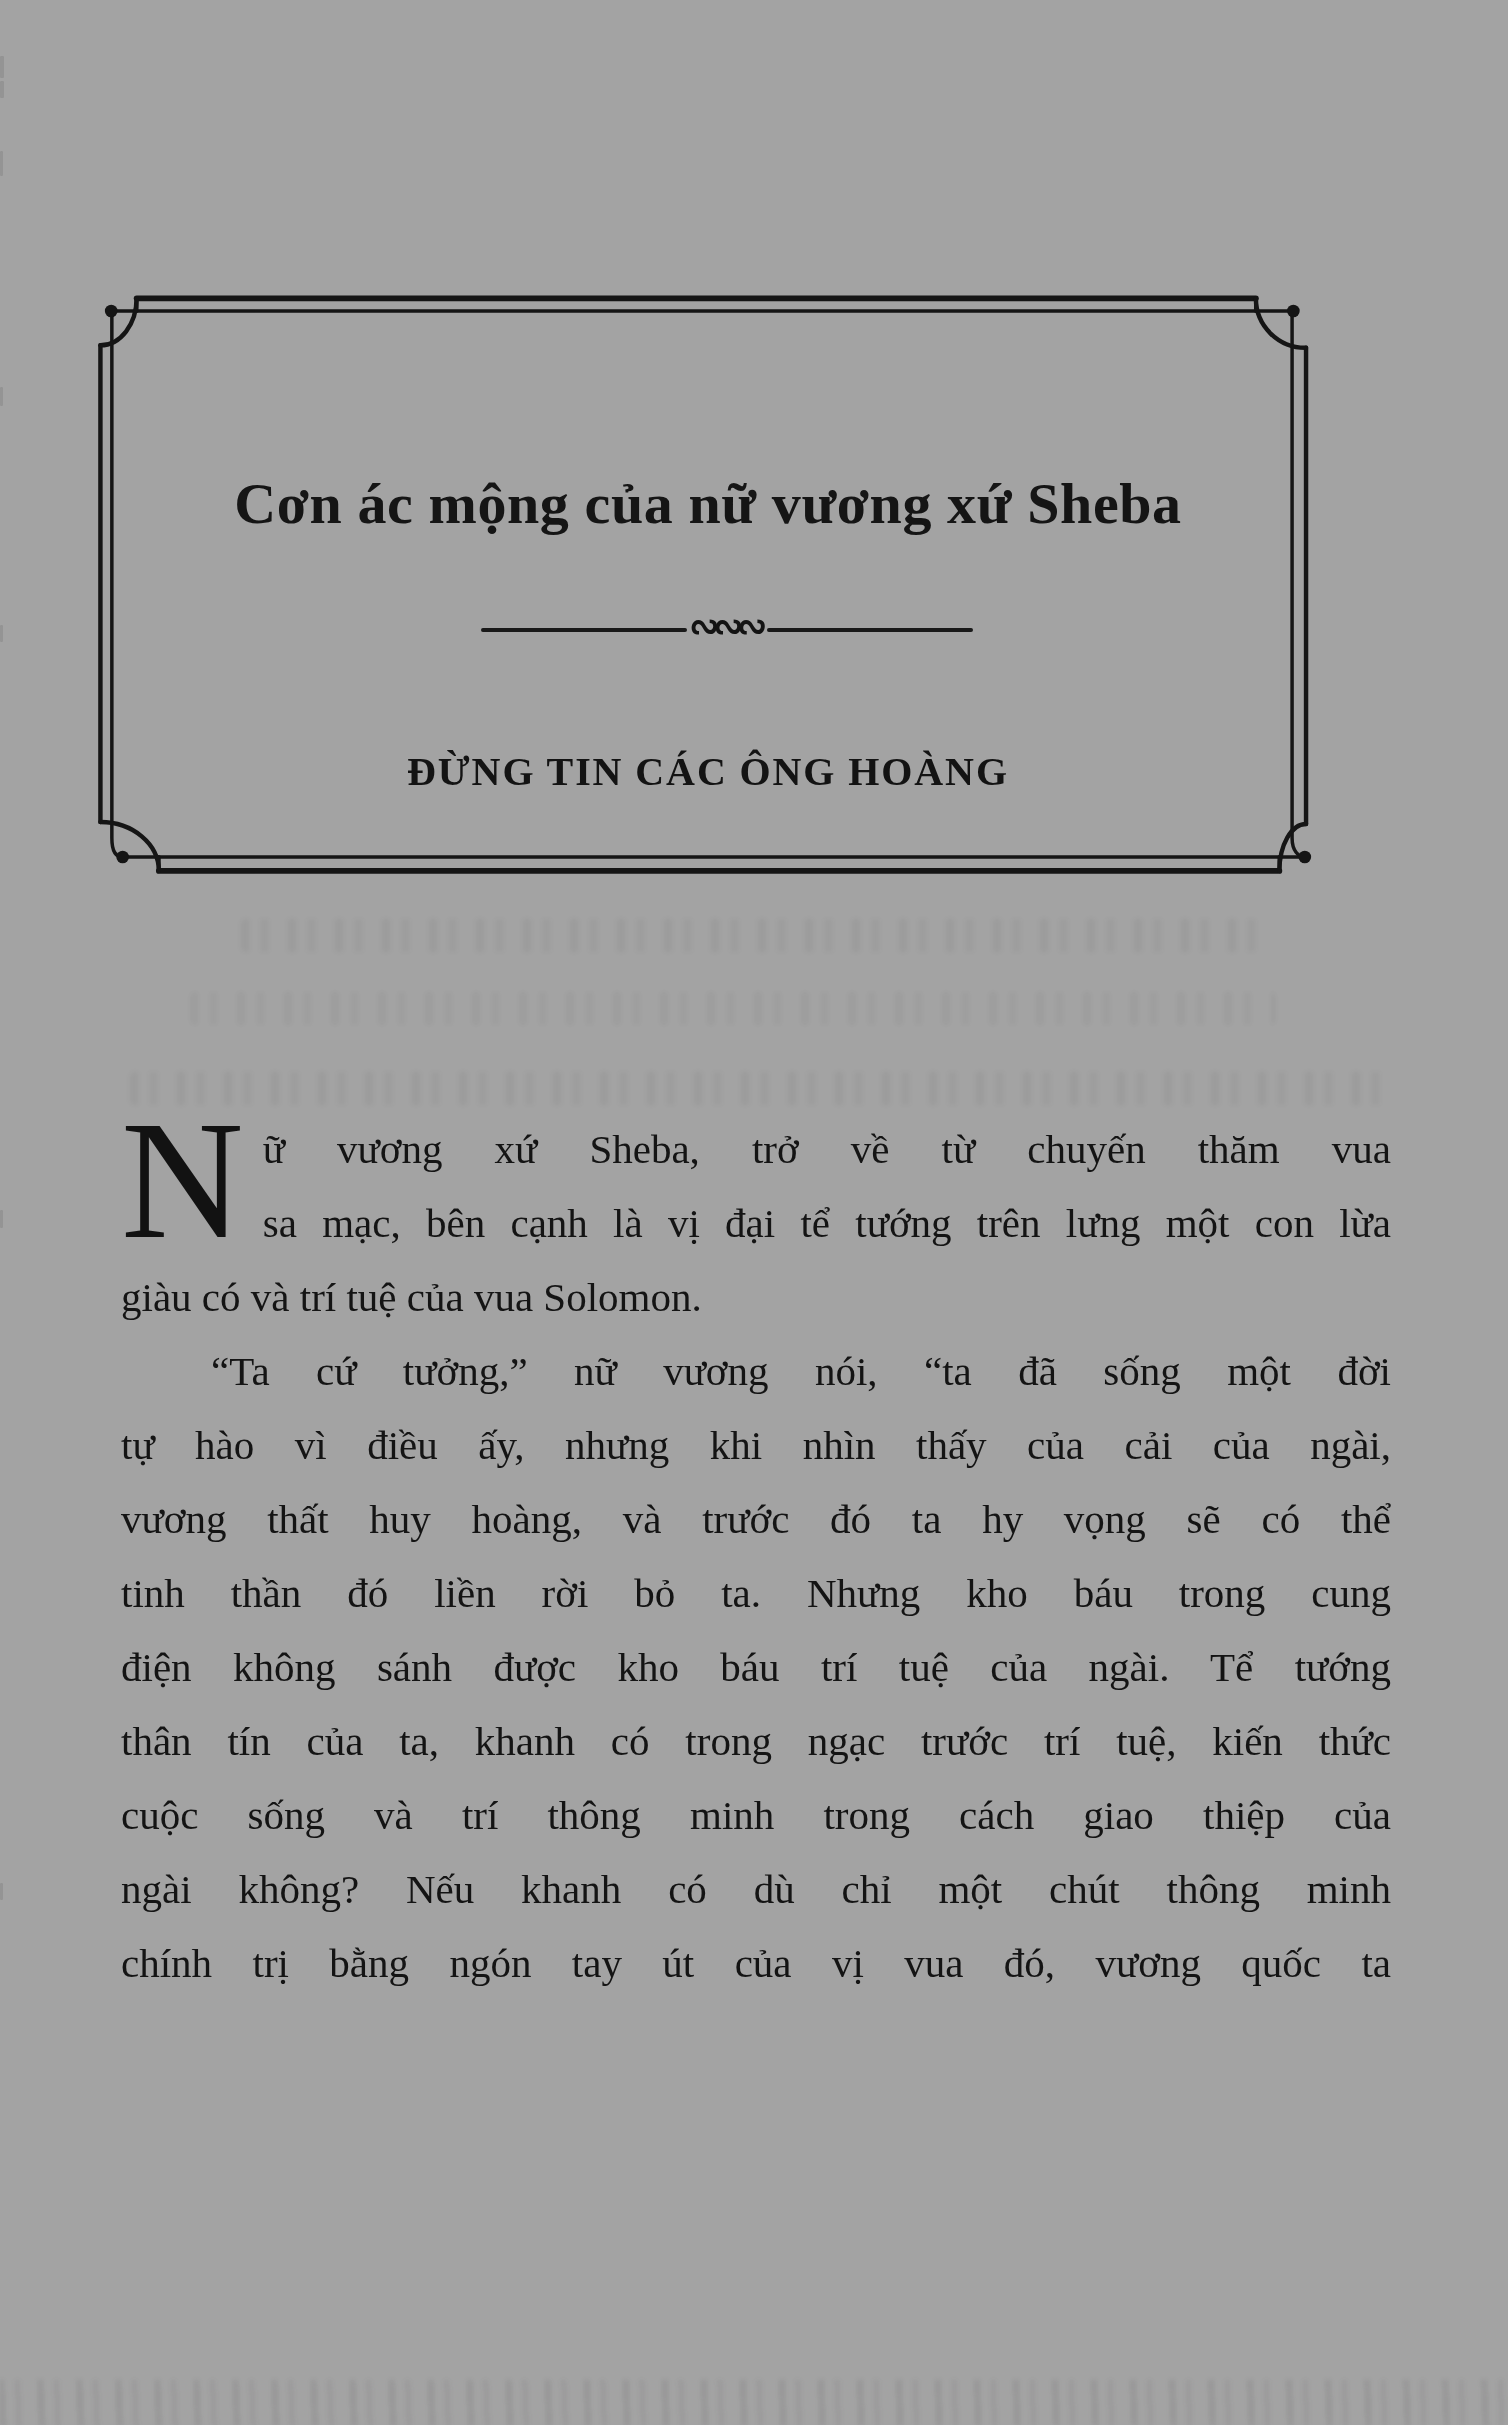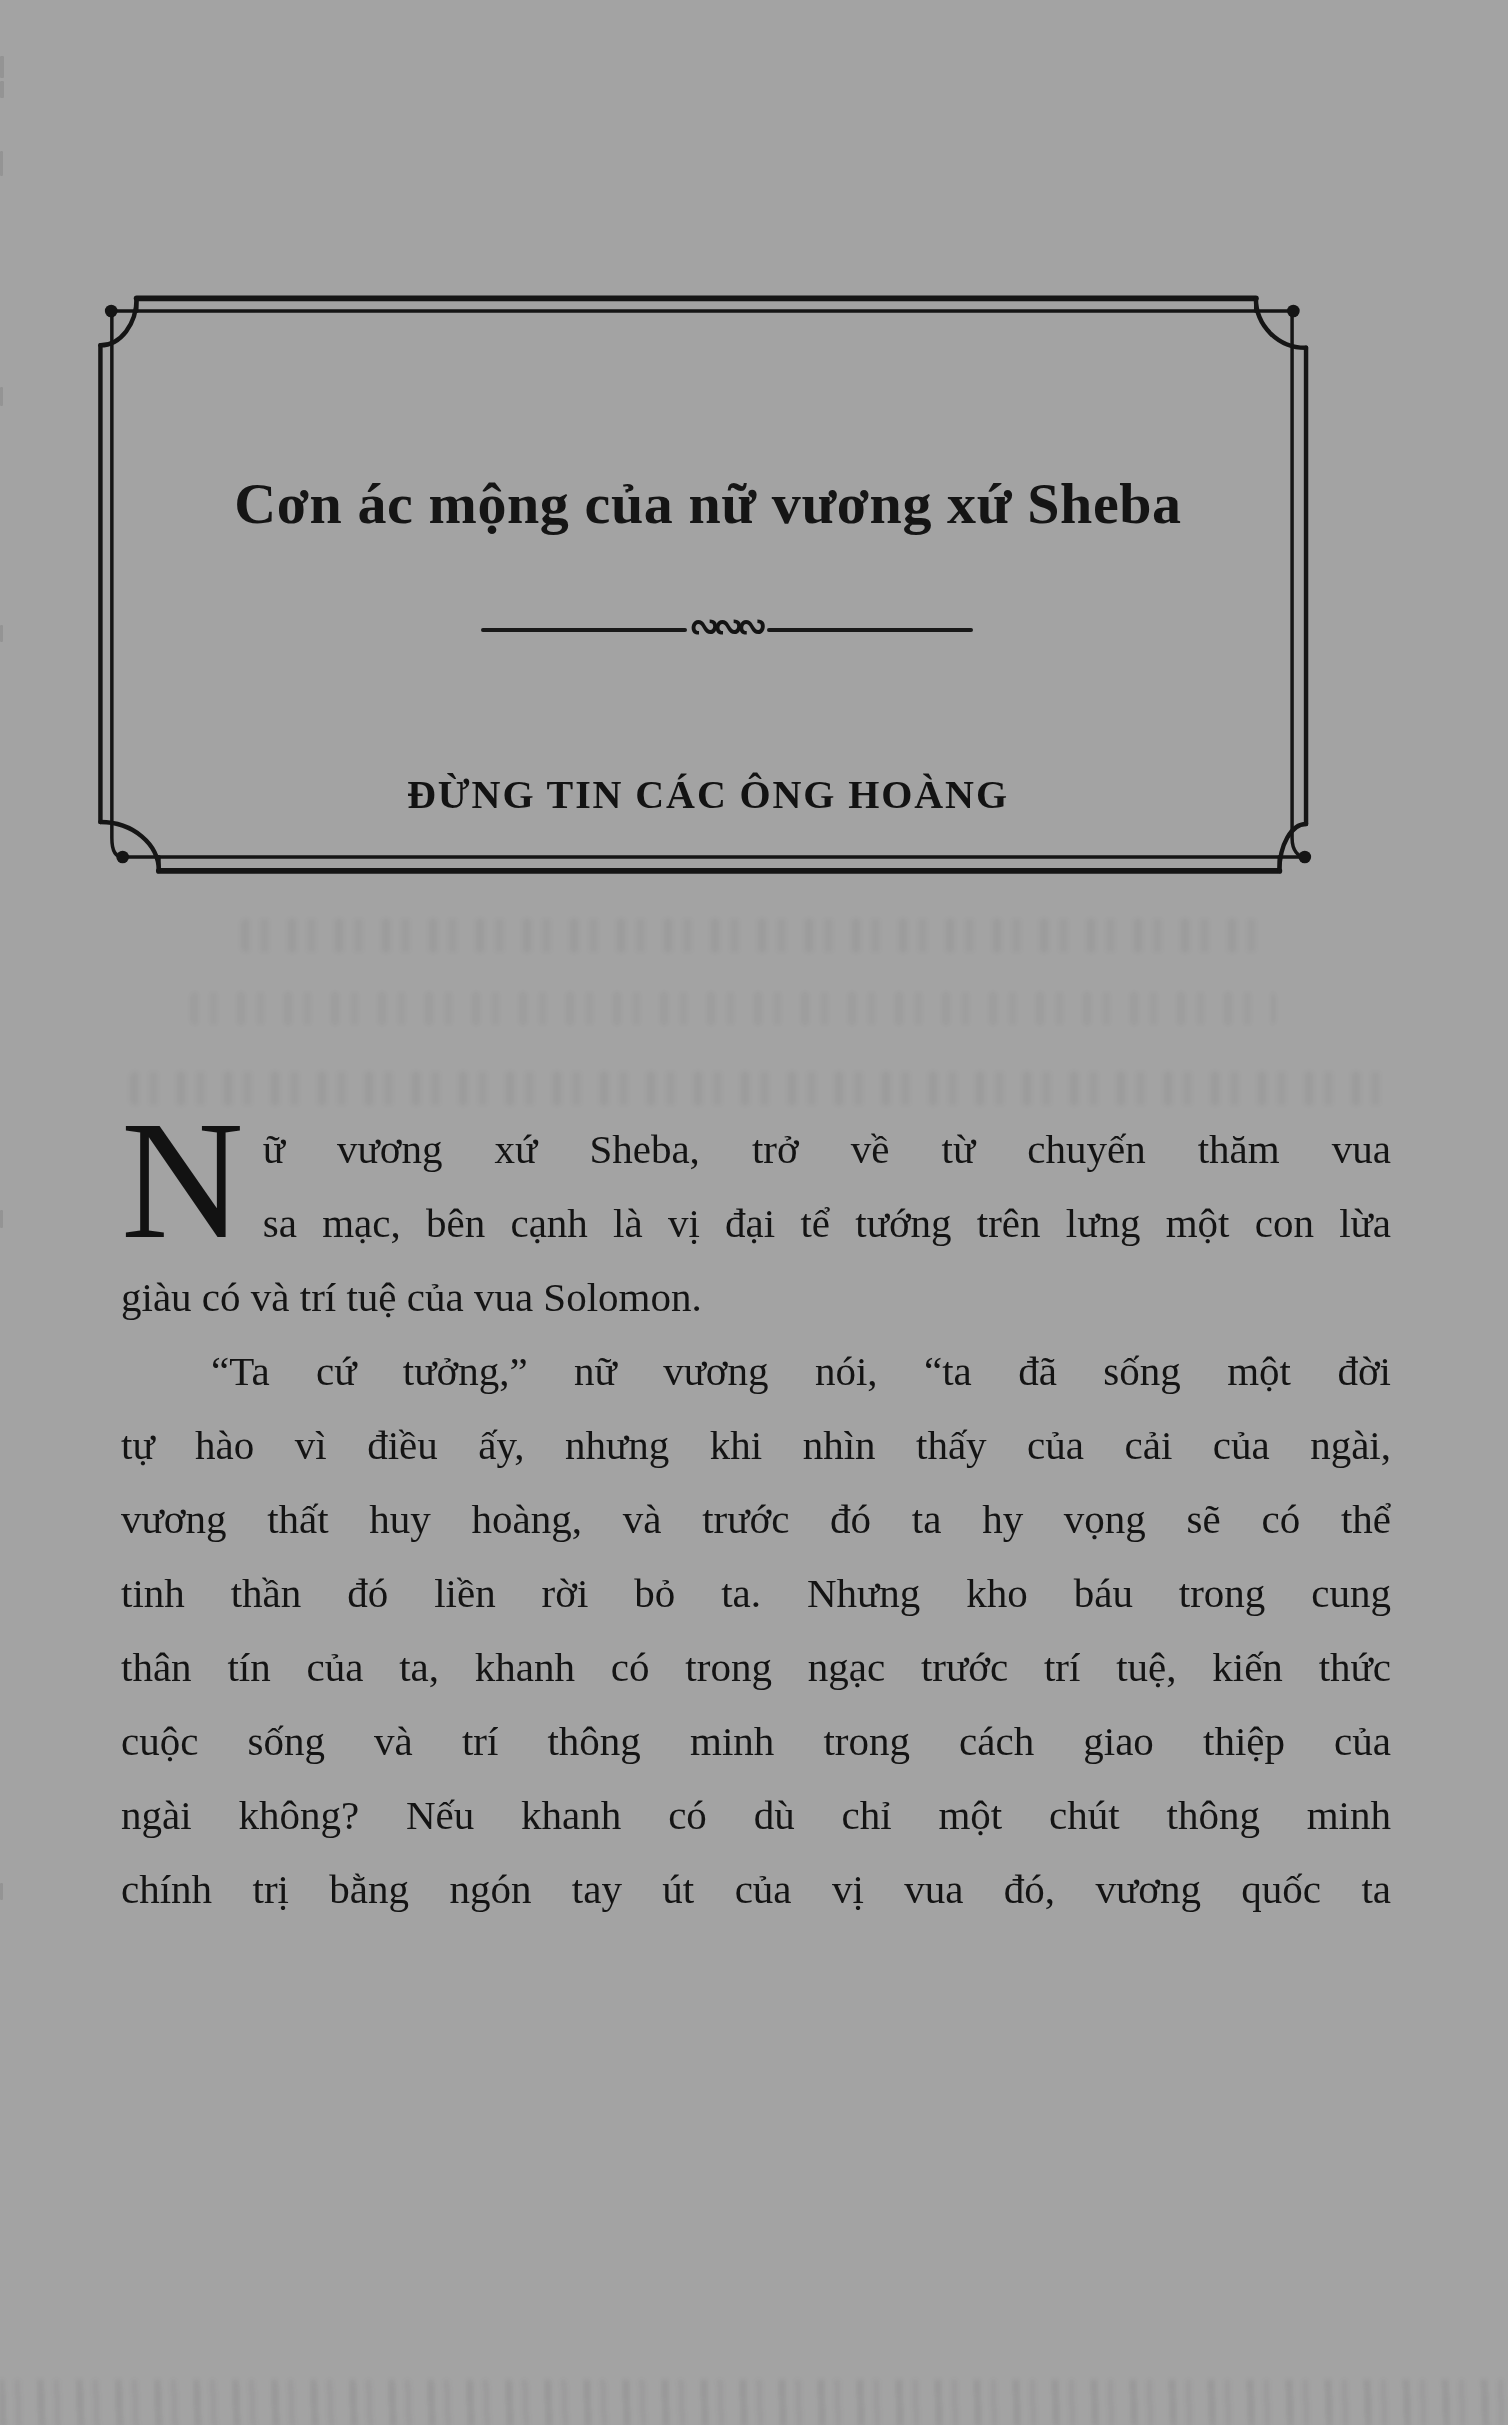--- a/index.html
+++ b/index.html
@@ -28,21 +28,21 @@
   .divider .rule{flex:1;height:4.4px;background:#191919;border-radius:1.9px;}
   .divider .swirl{
     font-family:"DejaVu Sans",sans-serif;
     font-size:36px;font-weight:bold;line-height:1;
     letter-spacing:-6.3px;padding:0 6.3px 5.1px 2.5px;color:#131313;
     transform:scaleY(1.15);
   }
   .chapter-subtitle{
     position:absolute;left:89px;top:748px;width:1238px;
     text-align:center;font-size:40px;font-weight:bold;
-    letter-spacing:1.9px;color:#131313;margin-top:23px;
+    letter-spacing:1.9px;color:#131313;
   }
   
   .ghost{
     position:absolute;height:33px;border-radius:5.1px;
     background:repeating-linear-gradient(90deg,
       rgba(40,40,40,0.055) 0 7.6px, rgba(0,0,0,0) 7.6px 19px,
       rgba(40,40,40,0.04) 19px 28px, rgba(0,0,0,0) 28px 47px);
     filter:blur(1.9px);
   }
   .ghost.g1{left:241px;top:919px;width:1016px;}
@@ -139,20 +139,21 @@
 
   <div class="body-text">
     <div class="drop-cap">N</div>
     <div class="line">ữ vương xứ Sheba, trở về từ chuyến thăm vua</div>
     <div class="line">sa mạc, bên cạnh là vị đại tể tướng trên lưng một con lừa</div>
     <div class="line last">giàu có và trí tuệ của vua Solomon.</div>
     <div class="line indent">“Ta cứ tưởng,” nữ vương nói, “ta đã sống một đời</div>
     <div class="line">tự hào vì điều ấy, nhưng khi nhìn thấy của cải của ngài,</div>
     <div class="line">vương thất huy hoàng, và trước đó ta hy vọng sẽ có thể</div>
     <div class="line">tinh thần đó liền rời bỏ ta. Nhưng kho báu trong cung</div>
+    <div class="line">điện không sánh được kho báu trí tuệ của ngài. Tể tướng</div>
     <div class="line">thân tín của ta, khanh có trong ngạc trước trí tuệ, kiến thức</div>
     <div class="line">cuộc sống và trí thông minh trong cách giao thiệp của</div>
     <div class="line">ngài không? Nếu khanh có dù chỉ một chút thông minh</div>
     <div class="line">chính trị bằng ngón tay út của vị vua đó, vương quốc ta</div>
   </div>
 
   <div class="bottom-smudge"></div>
 
 </div>
 

